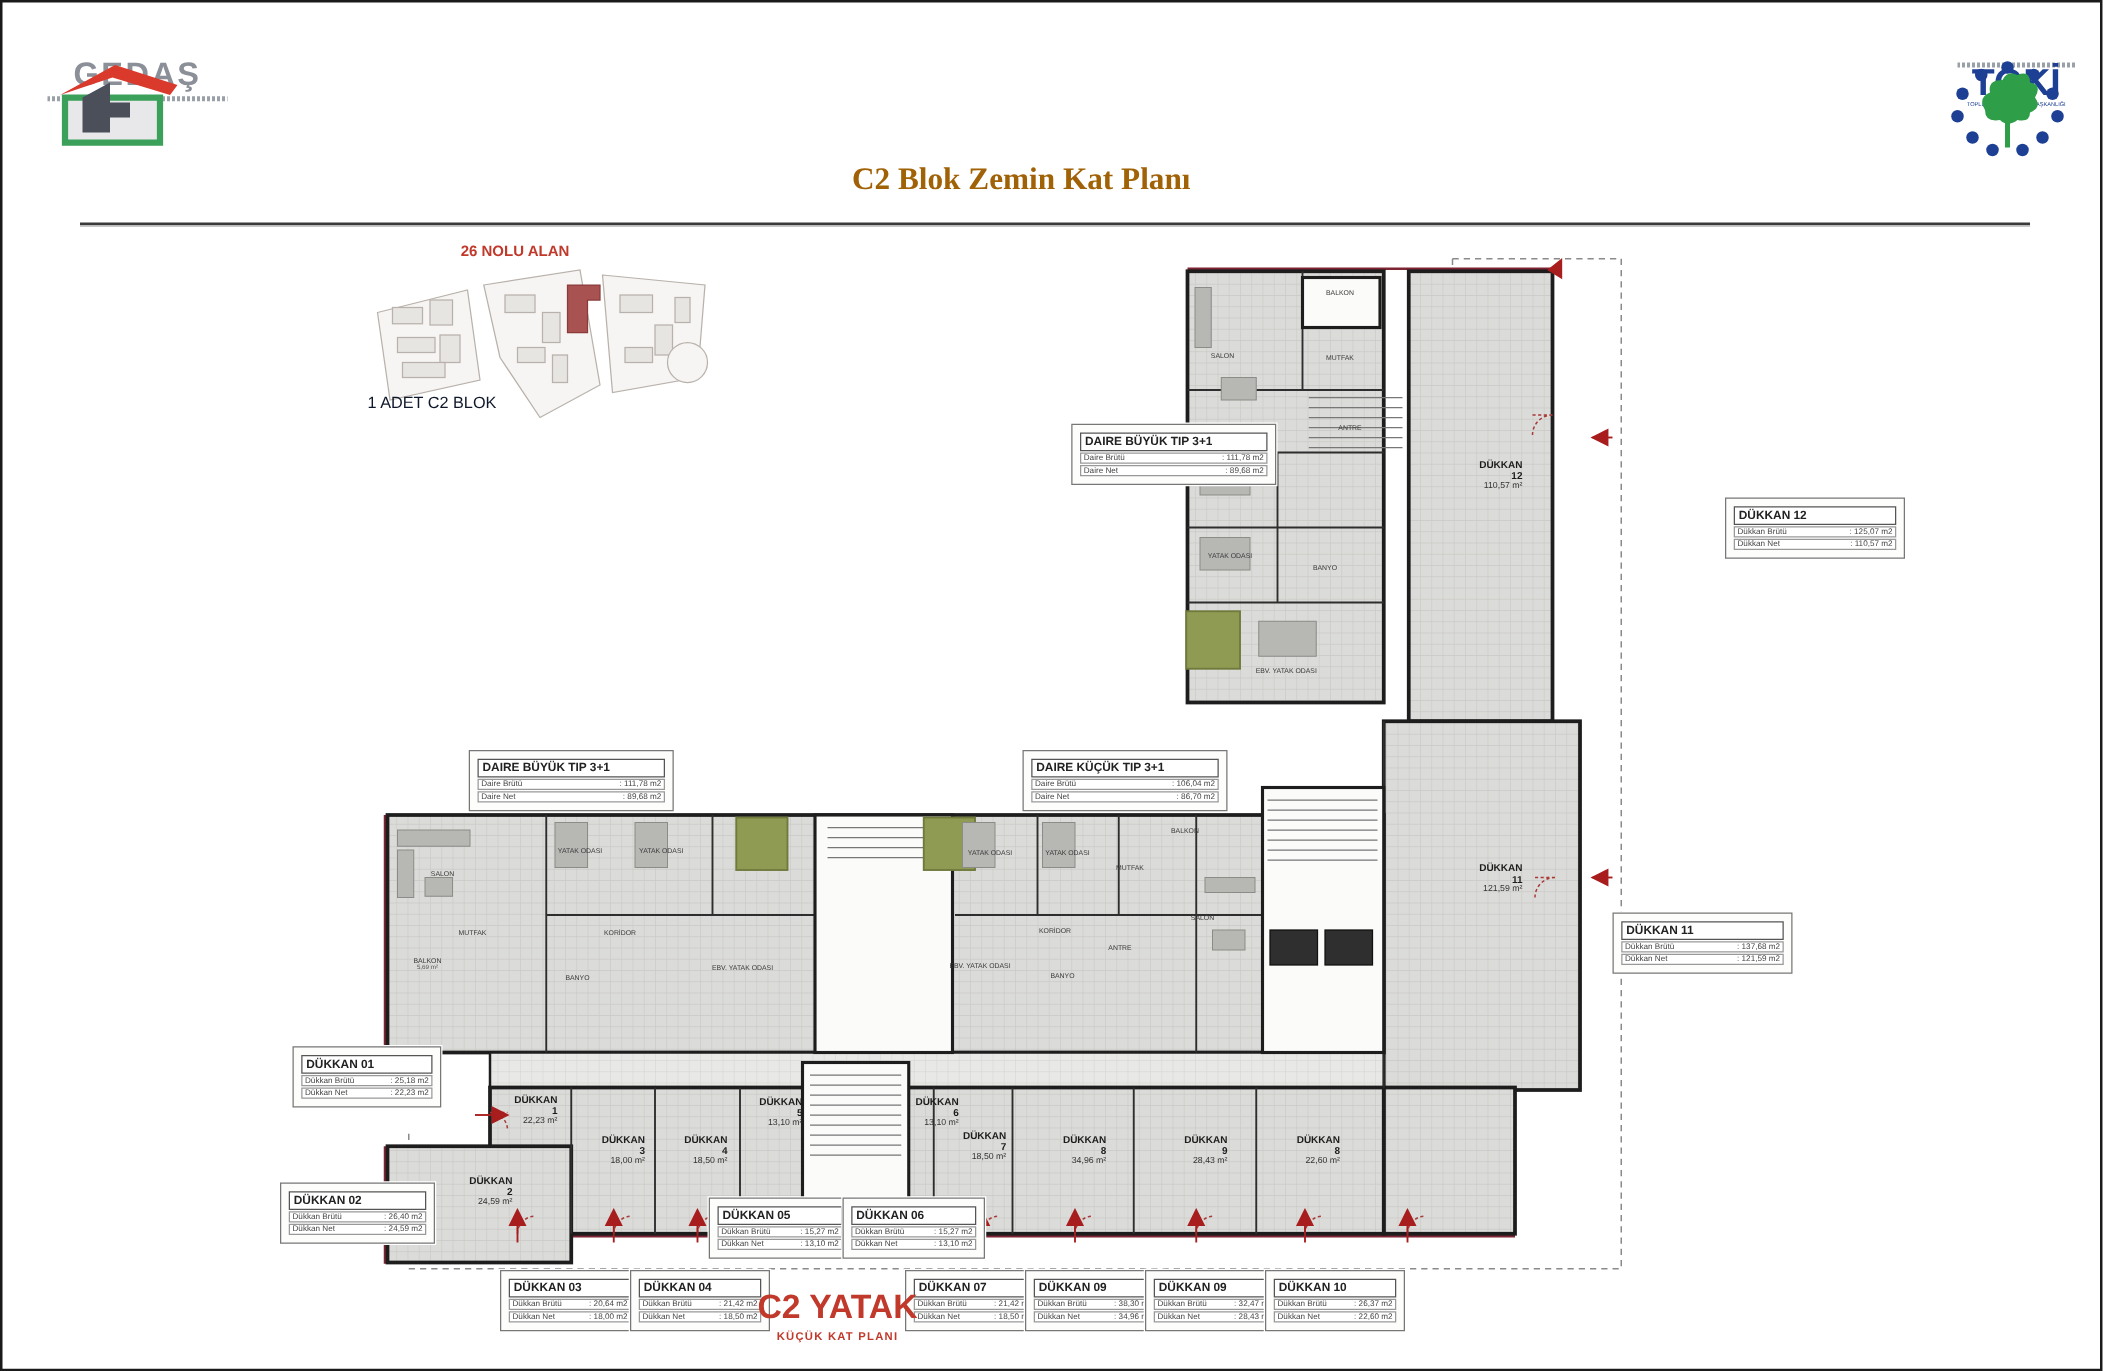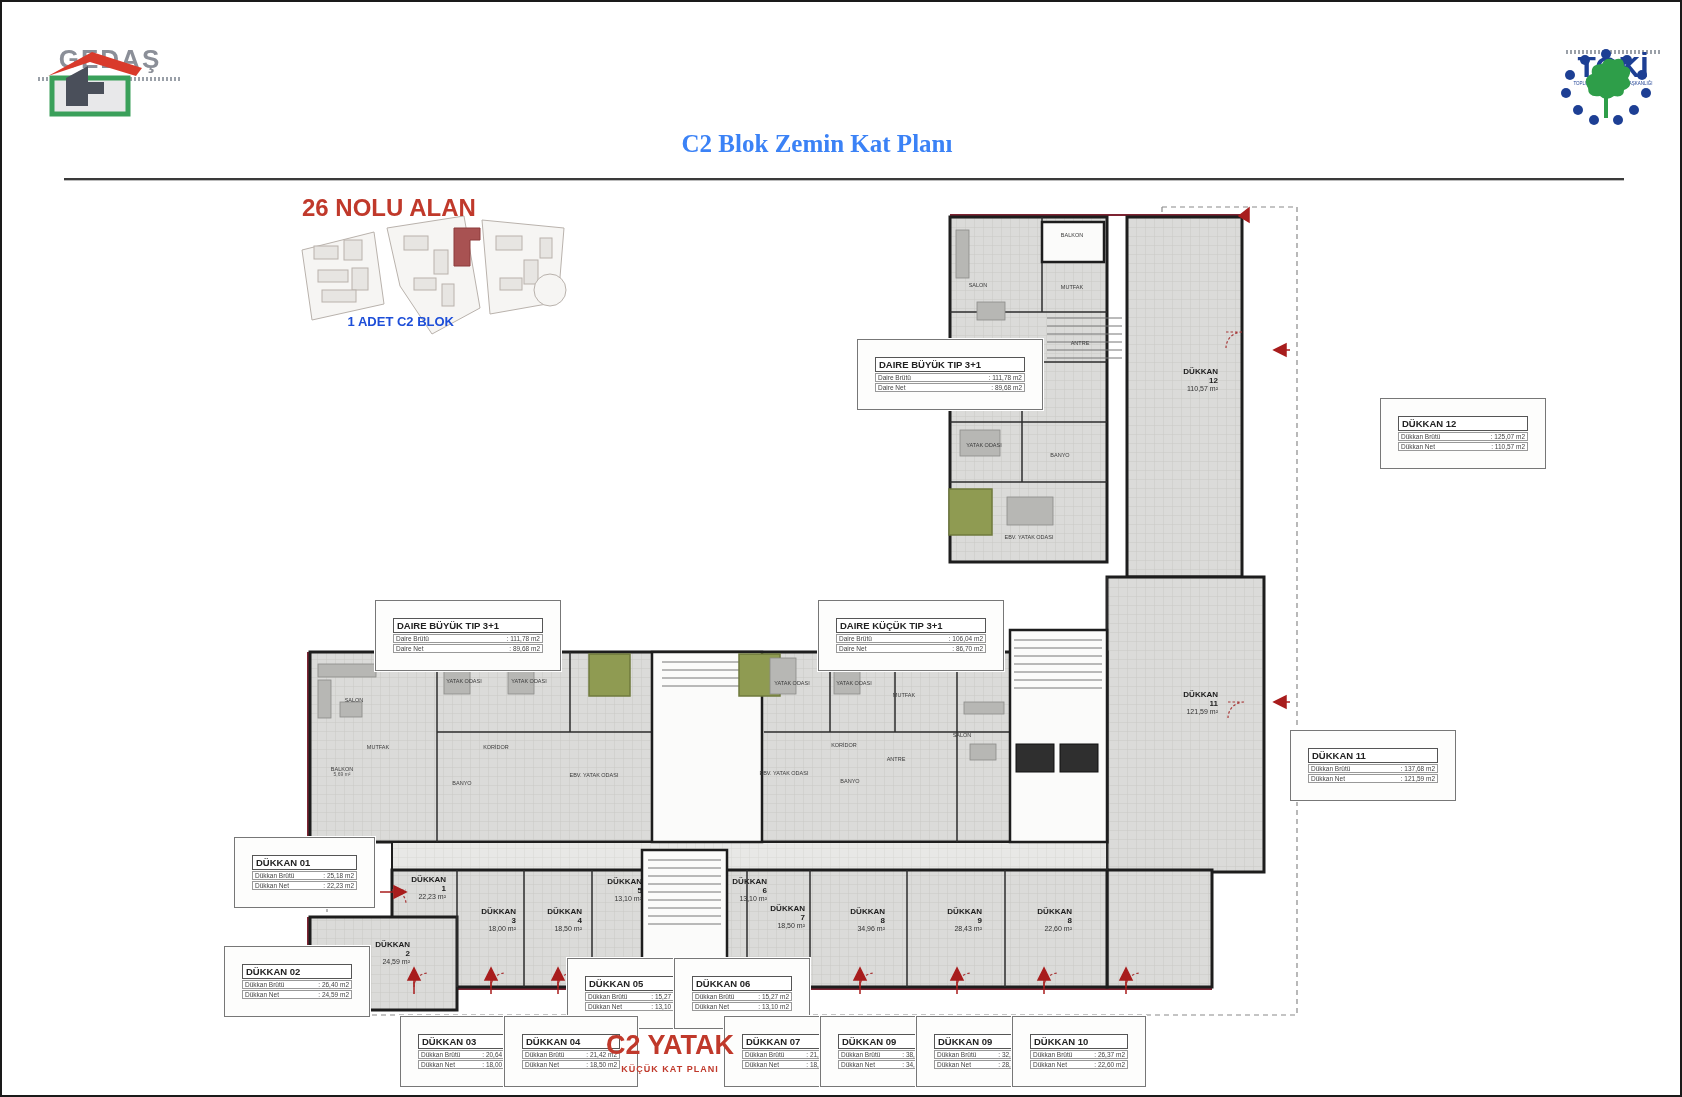--- a/index.html
+++ b/index.html
@@ -3,36 +3,36 @@
 <meta charset="utf-8">
 <style>
   html,body{margin:0;padding:0;background:#888;}
   #page{position:relative;width:1682px;height:1097px;background:#ffffff;
         border:2px solid #1a1a1a;box-sizing:border-box;overflow:hidden;
         font-family:"Liberation Sans",sans-serif;}
   
   .main-title{position:absolute;left:150px;top:62px;width:1330px;text-align:center;
      font-family:"Liberation Serif",serif;font-weight:700;font-size:37px;color:#26307e;letter-spacing:0px;}
   .sub-title{position:absolute;left:150px;top:128px;width:1330px;text-align:center;
-     font-family:"Liberation Serif",serif;font-weight:700;font-size:25px;color:#3b82f6;}
+     font-family:"Liberation Serif",serif;font-weight:700;font-size:25px;color:#a16207;}
   .hr-line{position:absolute;left:62px;top:176px;width:1560px;height:2px;background:#3a3a3a;border-bottom:1px solid #bbb;}
   .gedas{position:absolute;left:28px;top:40px;width:160px;text-align:center;}
   .gedas-name{font-weight:700;font-size:26px;color:#8b8f98;letter-spacing:2px;margin-top:2px;}
   .microtext{height:4px;margin:2px 8px 0 8px;
      background:repeating-linear-gradient(90deg,#9aa0a8 0 2px,transparent 2px 4px);}
   .toki{position:absolute;left:1556px;top:46px;width:110px;text-align:center;}
   .toki-name{font-weight:700;font-size:30px;color:#1d3f94;line-height:26px;}
   .toki-tag{font-size:4.5px;color:#1d3f94;margin-top:1px;}
   
-  .inset-title{position:absolute;left:300px;top:192px;width:220px;
-     font-weight:700;font-size:24px;color:#c0392b;}
+  .inset-title{position:absolute;left:300px;top:192px;width:220px;text-align:center;
+     font-weight:700;font-size:12px;color:#c0392b;}
   .inset-caption{position:absolute;left:292px;top:312px;width:160px;
-     font-weight:700;font-size:13px;color:#1d4ed8;text-align:right;}
+     font-weight:400;font-size:13px;color:#0f172a;}
   
-  .ibox{position:absolute;background:#fdfdfc;border:1px solid #777;padding:17px;box-shadow:0 0 0 1px #fff;}
+  .ibox{position:absolute;background:#fdfdfc;border:1px solid #777;padding:6px;box-shadow:0 0 0 1px #fff;}
   .ibox .it{border:1px solid #555;background:#fff;padding:1px 3px;font-weight:700;font-size:9.5px;color:#222;white-space:nowrap;}
   .ibox .ir{display:flex;justify-content:space-between;border:1px solid #999;margin-top:1px;
      padding:0 2px;font-size:6.5px;color:#444;background:#fff;white-space:nowrap;}
   .ibox .iv::before{content:": ";}
   
   .shoplbl{position:absolute;text-align:right;color:#1c1c1c;line-height:1.15;}
   .shoplbl .sn{font-weight:700;font-size:8px;display:block;}
   .shoplbl .snum{font-weight:700;font-size:8px;display:block;}
   .shoplbl .sa{font-weight:400;font-size:7px;display:block;color:#333;}
   .room{position:absolute;width:64px;text-align:center;font-size:5.5px;color:#3a3a3a;line-height:1.1;}

